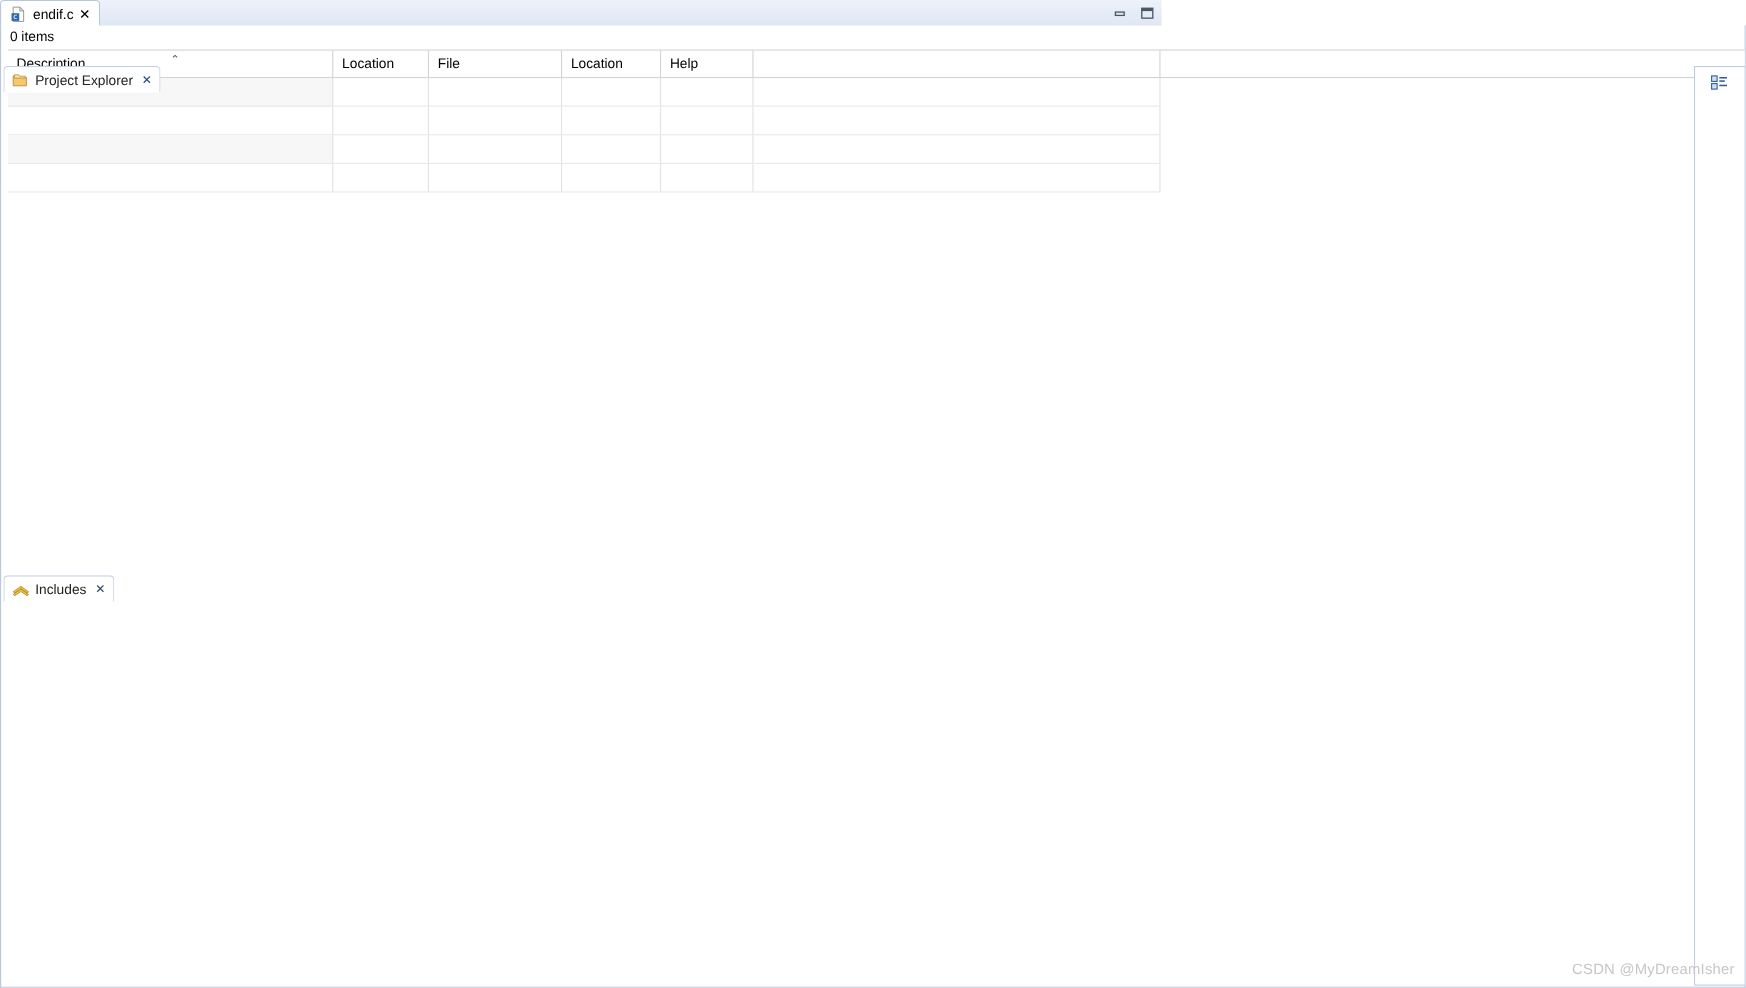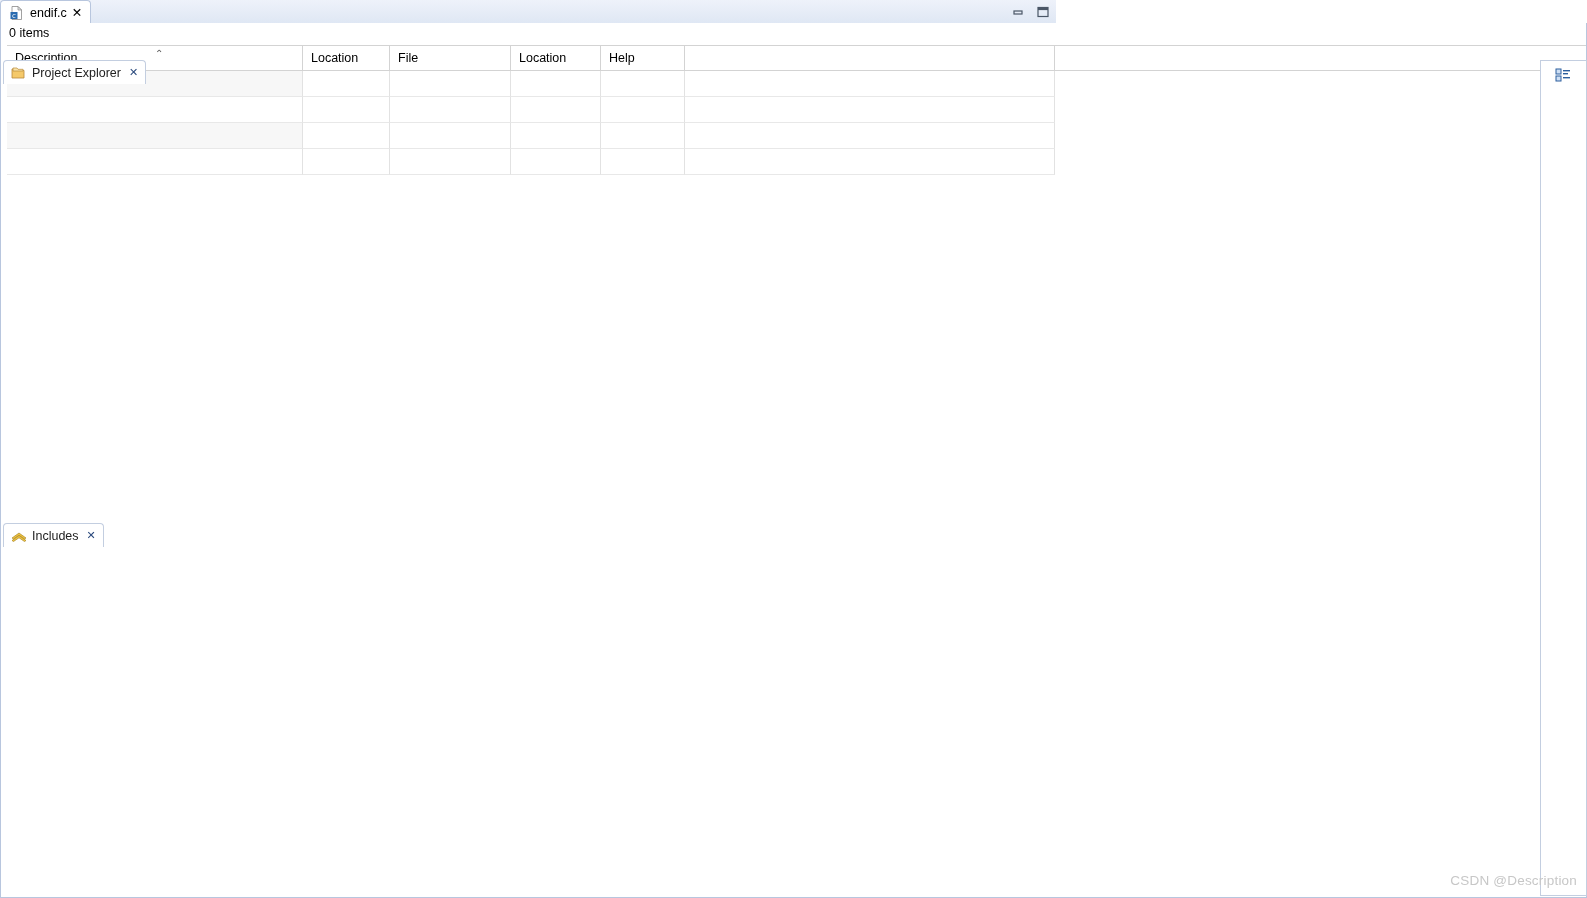--- a/index.html
+++ b/index.html
@@ -821,14 +821,14 @@
       <svg class="ic" viewBox="0 0 16 16">
         <rect x="1" y="2" width="5" height="5" fill="#cfe0f5" stroke="#2c5f9e"></rect>
         <rect x="1" y="9" width="5" height="5" fill="#cfe0f5" stroke="#2c5f9e"></rect>
         <rect x="8" y="3" width="7" height="1.4" fill="#2c5f9e"></rect>
         <rect x="8" y="6" width="5" height="1.4" fill="#2c5f9e"></rect>
         <rect x="8" y="10" width="7" height="1.4" fill="#2c5f9e"></rect>
       </svg>
     </span>
   </div>
 
-  <div class="watermark">CSDN @Description</div>
+  <div class="watermark">CSDN @MyDreamIsher</div>
 </div>
 
 </body></html>

